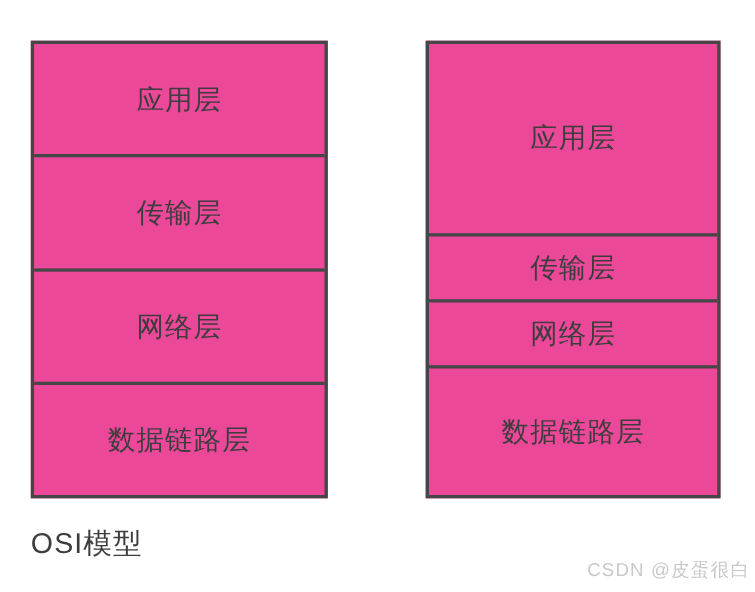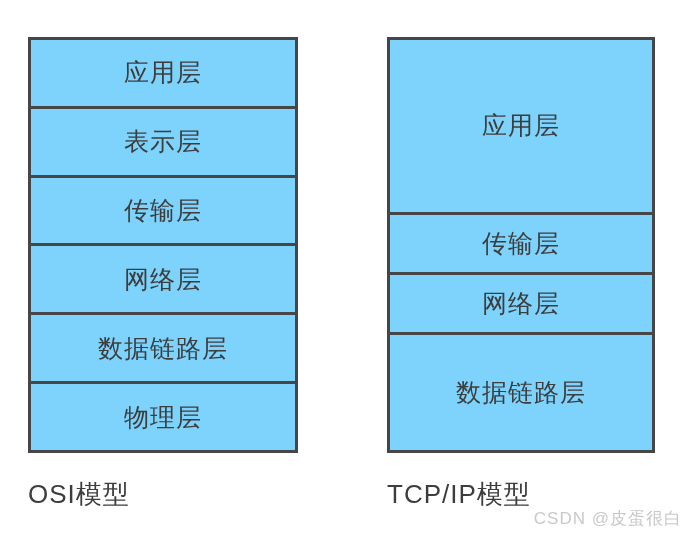--- a/index.html
+++ b/index.html
@@ -16,21 +16,21 @@
     font-family: "Liberation Sans", "DejaVu Sans", sans-serif;
   }
   .stack {
     position: absolute;
     top: 37px;
     height: 416px;
     border: 3px solid #464646;
     box-sizing: border-box;
     display: flex;
     flex-direction: column;
-    background: #7dd3fc;
+    background: #ec4899;
   }
   .osi-stack { left: 28px; width: 270px; }
   .tcpip-stack { left: 387px; width: 268px; }
   .row {
     flex: 1 1 0;
     display: flex;
     align-items: center;
     justify-content: center;
     border-top: 3px solid #464646;
     font-size: 25px;
@@ -62,51 +62,44 @@
 </head>
 <body>
 
 <div class="canvas">
 
   <div class="stack osi-stack">
     <div class="row">
       <span>应用层</span>
     </div>
     <div class="row">
-      <span>表示层</span>
-    </div>
-    <div class="row">
       <span>传输层</span>
     </div>
     <div class="row">
       <span>网络层</span>
     </div>
     <div class="row">
       <span>数据链路层</span>
-    </div>
-    <div class="row">
-      <span>物理层</span>
     </div>
   </div>
 
   <div class="stack tcpip-stack">
     <div class="row span-3">
       <span>应用层</span>
     </div>
     <div class="row">
       <span>传输层</span>
     </div>
     <div class="row">
       <span>网络层</span>
     </div>
     <div class="row span-2">
       <span>数据链路层</span>
     </div>
   </div>
 
   <div class="stack-title osi-title">OSI模型</div>
-  <div class="stack-title tcpip-title">TCP/IP模型</div>
 
   <div class="watermark">
     <span>CSDN @皮蛋很白</span>
   </div>
 
 </div>
 
 </body></html>

